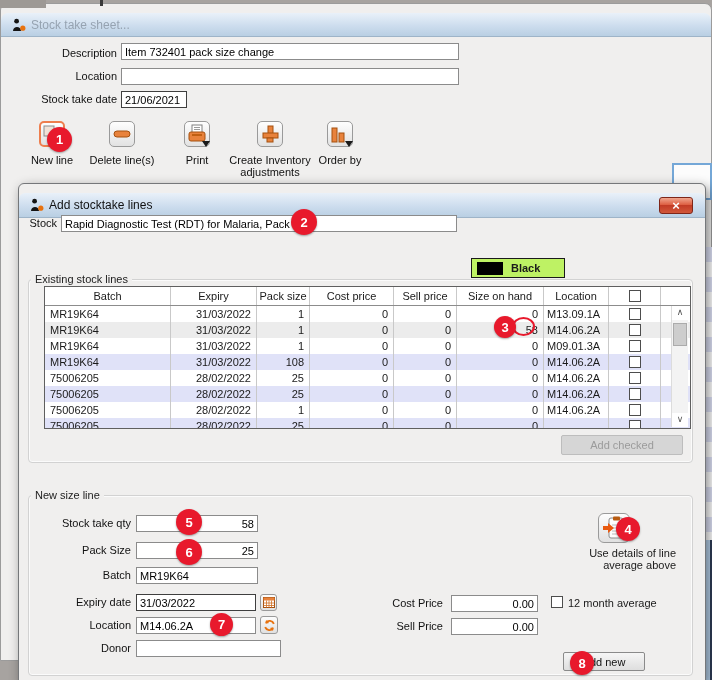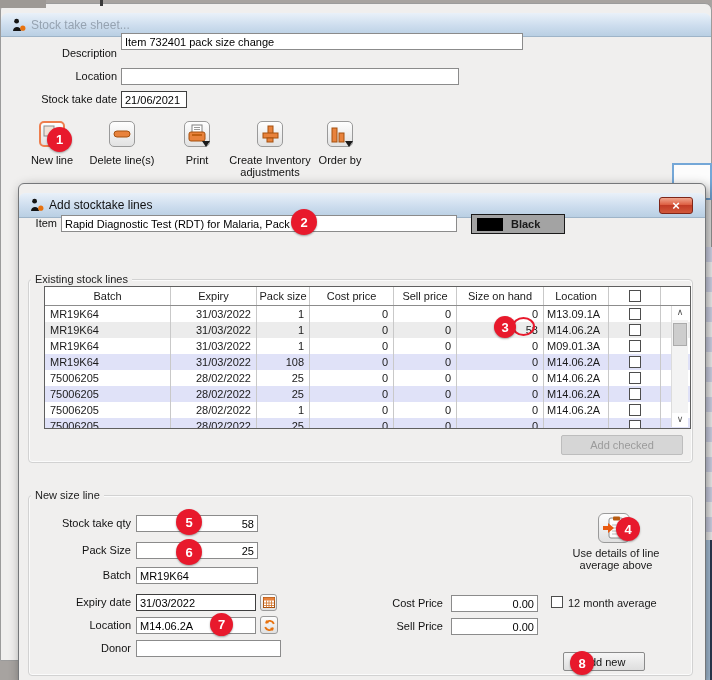--- a/index.html
+++ b/index.html
@@ -77,42 +77,42 @@
     display:flex; align-items:center; justify-content:center; cursor:pointer; }
 
   
   .ann { position:absolute; border-radius:50%; background:#e8192c; color:#fff; font-weight:bold; font-size:13px;
     display:flex; align-items:center; justify-content:center; z-index:60; box-shadow:0 1px 2px rgba(0,0,0,.35); }
   .ann-ring { position:absolute; border:2px solid #e8192c; border-radius:50%; background:transparent; z-index:59; }
 
   
   .frag { position:absolute; z-index:5; }
 
-  .black-box { position:absolute; border:1px solid #1a1a1a; background:#a3a3a3; display:flex; align-items:center; }
+  .black-box { position:absolute; border:1px solid #1a1a1a; background:#bef264; display:flex; align-items:center;margin-top:44px; }
   .black-box .swatch { width:26px; height:13px; background:#000; margin-left:5px; }
   .black-box .bname { font-weight:bold; margin-left:8px; }
 </style>
 </head>
 <body>
 
 <div class="abs" style="left:0;top:0;width:46px;height:8px;background:#9d9995;z-index:4;"></div>
 <div class="abs" style="left:100px;top:0;width:3px;height:6px;background:#3a3a3a;z-index:4;"></div>
 
 <div id="main-window" class="win">
   <div class="titlebar">
     <svg class="app-ico" viewBox="0 0 14 14">
       <circle cx="4.6" cy="3.2" r="2.4" fill="#141414"></circle>
       <path d="M1 13 C1 7.5 9 7.5 9 13 Z" fill="#141414"></path>
       <circle cx="10.8" cy="10.2" r="2.6" fill="#e8720f"></circle>
     </svg>
     <span class="ttext">Stock take sheet...</span>
   </div>
 
   <div class="lbl" style="left:20px;top:41px;width:96px;">Description</div>
-  <input class="fld" style="left: 120px; top: 29px; width: 402px;" value="Item 732401 pack size change">
+  <input class="fld" style="left: 120px; top: 39px; width: 338px;" value="Item 732401 pack size change">
   <div class="lbl" style="left:20px;top:64px;width:96px;">Location</div>
   <input class="fld" style="left: 120px; top: 64px; width: 338px;" value="">
   <div class="lbl" style="left:20px;top:87px;width:96px;">Stock take date</div>
   <input class="fld dark" style="left: 120px; top: 87px; width: 66px;" value="21/06/2021">
 
   <div class="tb-btn hl" style="left:38px;">
     <svg width="22" height="22" viewBox="0 0 22 22">
       <rect x="3" y="3" width="10" height="10" fill="#f0e2d8" stroke="#8d8d8d"></rect>
       <rect x="9" y="9" width="10" height="10" rx="2" fill="#e8823c" stroke="#a5500f"></rect>
       <path d="M14 11.5 V16.5 M11.5 14 H16.5" stroke="#fff" stroke-width="2"></path>
@@ -183,21 +183,21 @@
   <div class="titlebar">
     <svg class="app-ico" viewBox="0 0 14 14">
       <circle cx="4.6" cy="3.2" r="2.4" fill="#141414"></circle>
       <path d="M1 13 C1 7.5 9 7.5 9 13 Z" fill="#141414"></path>
       <circle cx="10.8" cy="10.2" r="2.6" fill="#e8720f"></circle>
     </svg>
     <span class="ttext">Add stocktake lines</span>
     <div class="close-btn">×</div>
   </div>
 
-  <div class="lbl" style="left:6px;top:31px;width:32px;">Item</div>
+  <div class="lbl" style="left:6px;top:31px;width:32px;">Stock</div>
   <input class="fld" style="left: 42px; top: 31px; width: 396px;" value="Rapid Diagnostic Test (RDT) for Malaria, Pack">
   <div class="black-box" style="left:452px;top:30px;width:94px;height:20px;">
     <div class="swatch"></div>
     <div class="bname">Black</div>
   </div>
 
   <div class="grp" style="left:9px;top:95px;width:665px;height:184px;"></div>
   <div class="grp-lab" style="left:12px;top:89px;">Existing stock lines</div>
 
   <div id="stock-table">
@@ -357,21 +357,21 @@
   <input class="fld" style="left: 117px; top: 456px; width: 145px;" value="">
 
   <div class="ico-btn" style="left:579px;top:329px;width:32px;height:30px;border-radius:6px;">
     <svg width="22" height="24" viewBox="0 0 22 24">
       <rect x="6" y="2" width="14" height="20" rx="2" fill="#fdfdfd" stroke="#8a8a8a"></rect>
       <rect x="10" y="0.5" width="7" height="4" rx="1" fill="#b85c12"></rect>
       <path d="M9 9 H17 M9 12 H17 M9 15 H17 M9 18 H14" stroke="#b9b9b9" stroke-width="1"></path>
       <path d="M0 10 H5 V7 L11 12 L5 17 V14 H0 Z" fill="#e8590f"></path>
     </svg>
   </div>
-  <div class="abs" style="left:537px;top:363px;width:120px;text-align:center;line-height:12px;">
+  <div class="abs" style="left:537px;top:363px;width:120px;text-align:right;line-height:12px;">
     <div>Use details of line</div>
     <div>average above</div>
   </div>
 
   <div class="lbl" style="left:367px;top:411px;width:57px;">Cost Price</div>
   <input class="fld num" style="left: 432px; top: 411px; width: 87px;" value="0.00">
   <input type="checkbox" class="abs" style="left: 532px; top: 412px;">
   <div class="abs" style="left:549px;top:413px;">12 month average</div>
 
   <div class="lbl" style="left:367px;top:434px;width:57px;">Sell Price</div>

